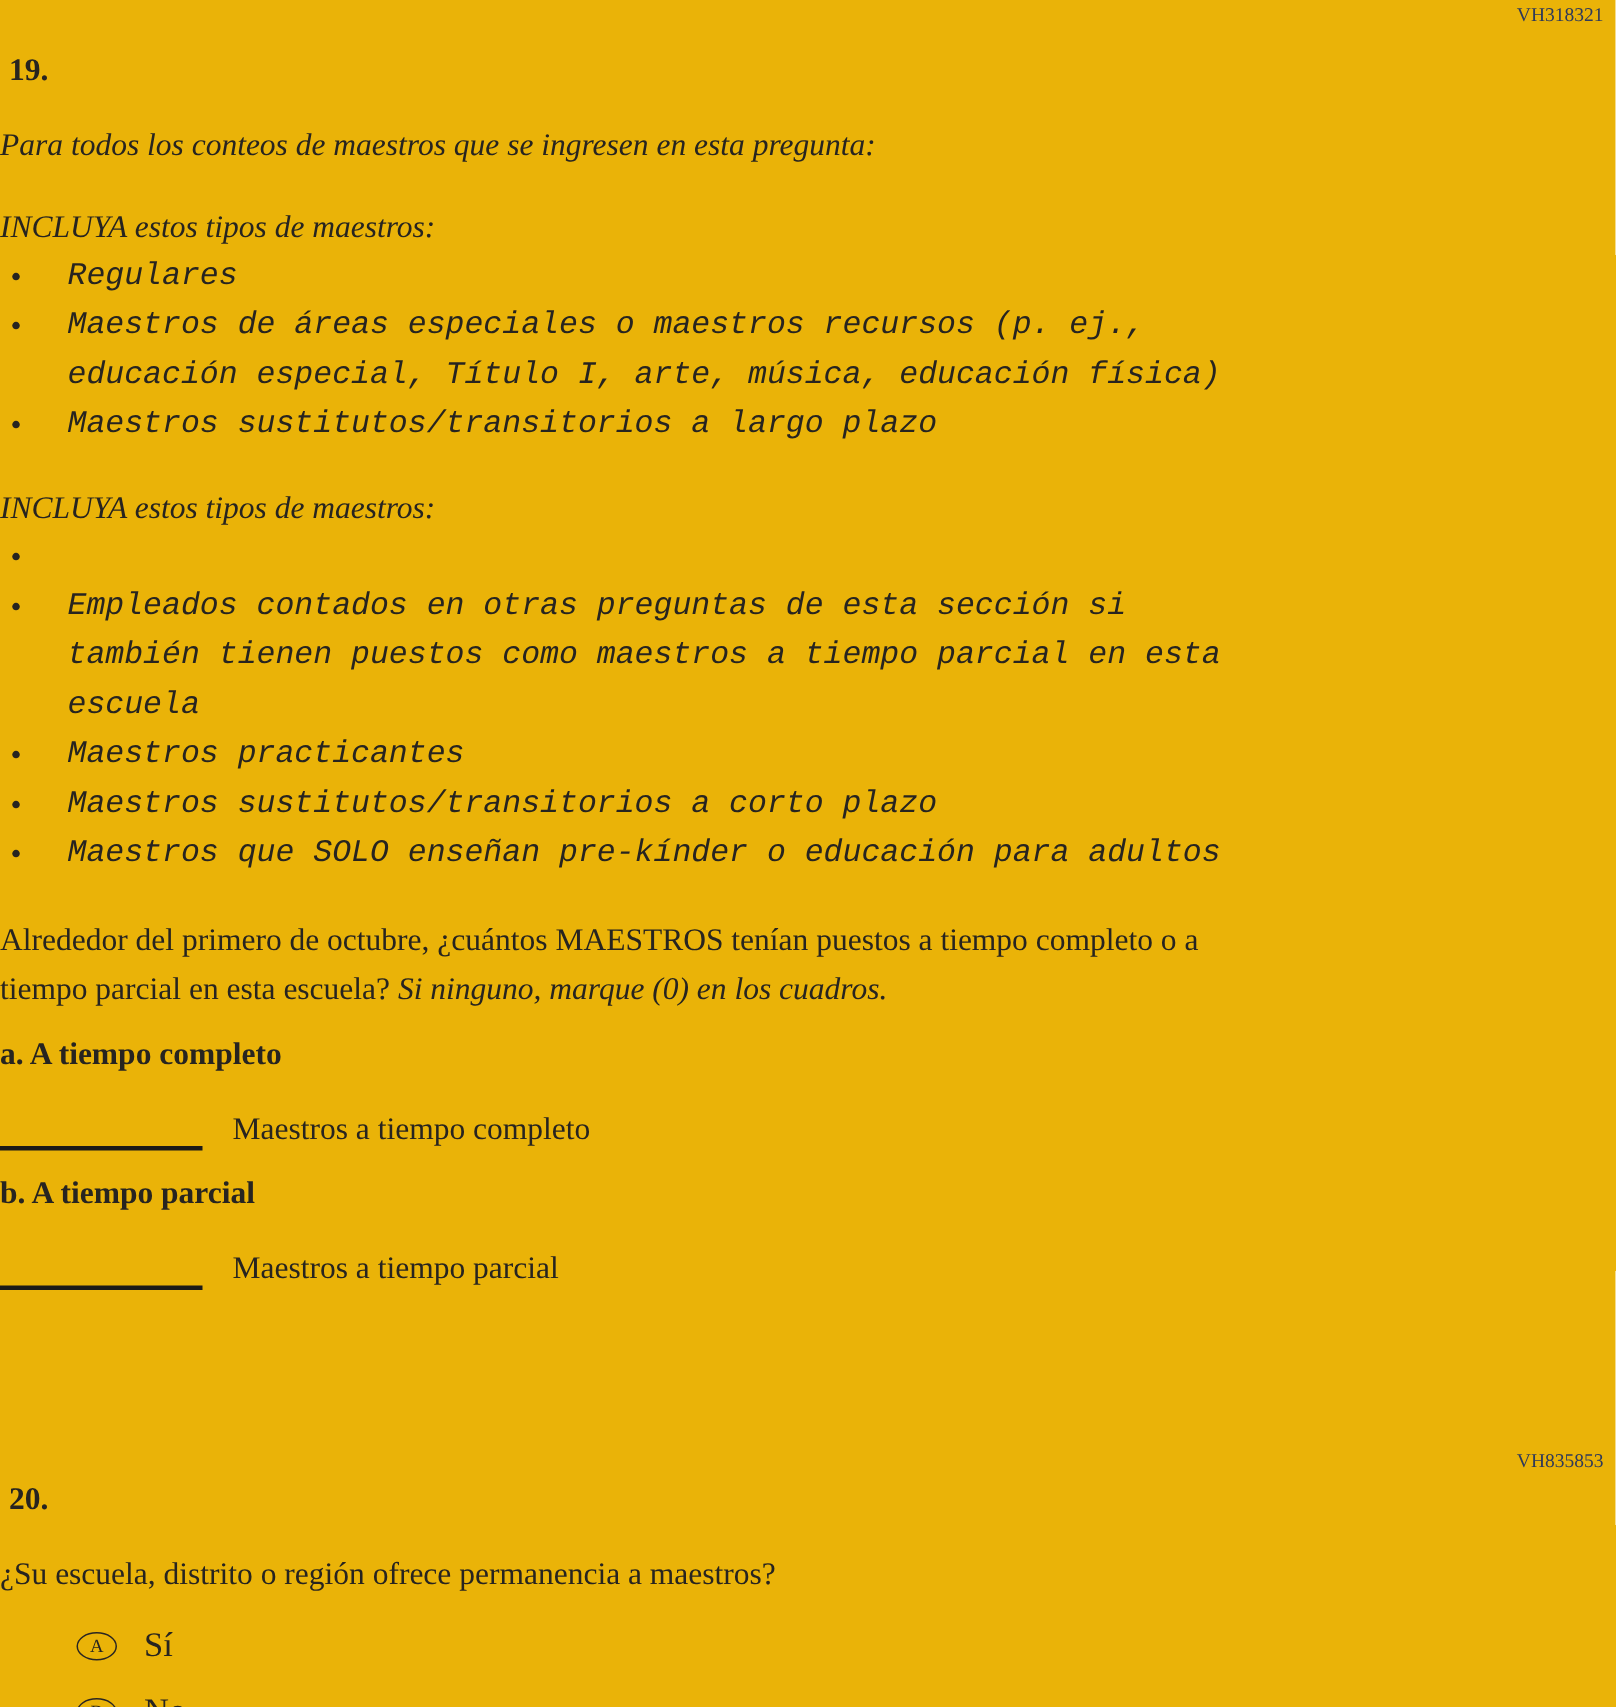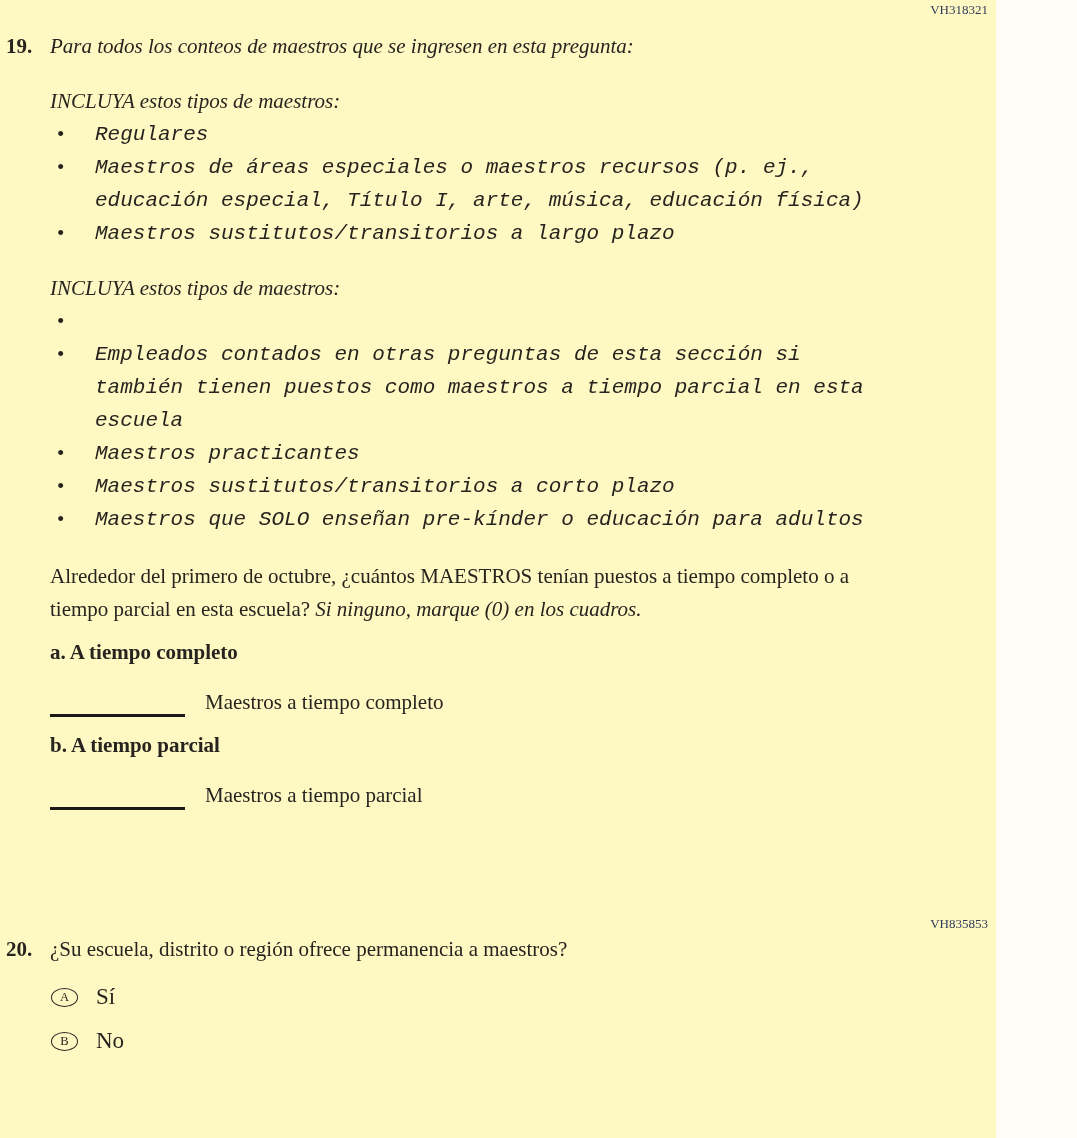--- a/index.html
+++ b/index.html
@@ -2,41 +2,41 @@
 <html><head>
 <meta charset="utf-8">
 <style>
   html, body {
     margin: 0;
     padding: 0;
     background: #fffdf5;
   }
   .page {
     position: relative;
-    width: 996px;
+    width: 1077px;
     height: 1138px;
-    background: #fef9c3;
+    background: #eab308;
     font-family: "Liberation Serif", "DejaVu Serif", serif;
     color: #272420;
     font-size: 21px;
     line-height: 33px;
     overflow: hidden;
     box-sizing: border-box;
     padding-top: 2px;
   }
   .code-row {
     text-align: right;
     font-size: 13px;
     line-height: 15px;
     color: #2f3a5a;
     padding-right: 8px;
   }
   .code-row.q19 { margin-bottom: 13px; }
   .code-row.q20 { margin-top: 106px; margin-bottom: 2px; }
-  .q-row { display: flex; }
+  .q-row { display: flex; flex-direction: column; }
   .q-num {
     flex: 0 0 50px;
     box-sizing: border-box;
     padding-left: 6px;
     font-weight: bold;
   }
   .q-body { flex: 1 1 auto; min-width: 0; }
   .italic { font-style: italic; }
   .prompt-19 { font-style: italic; }
   .section-heading {

